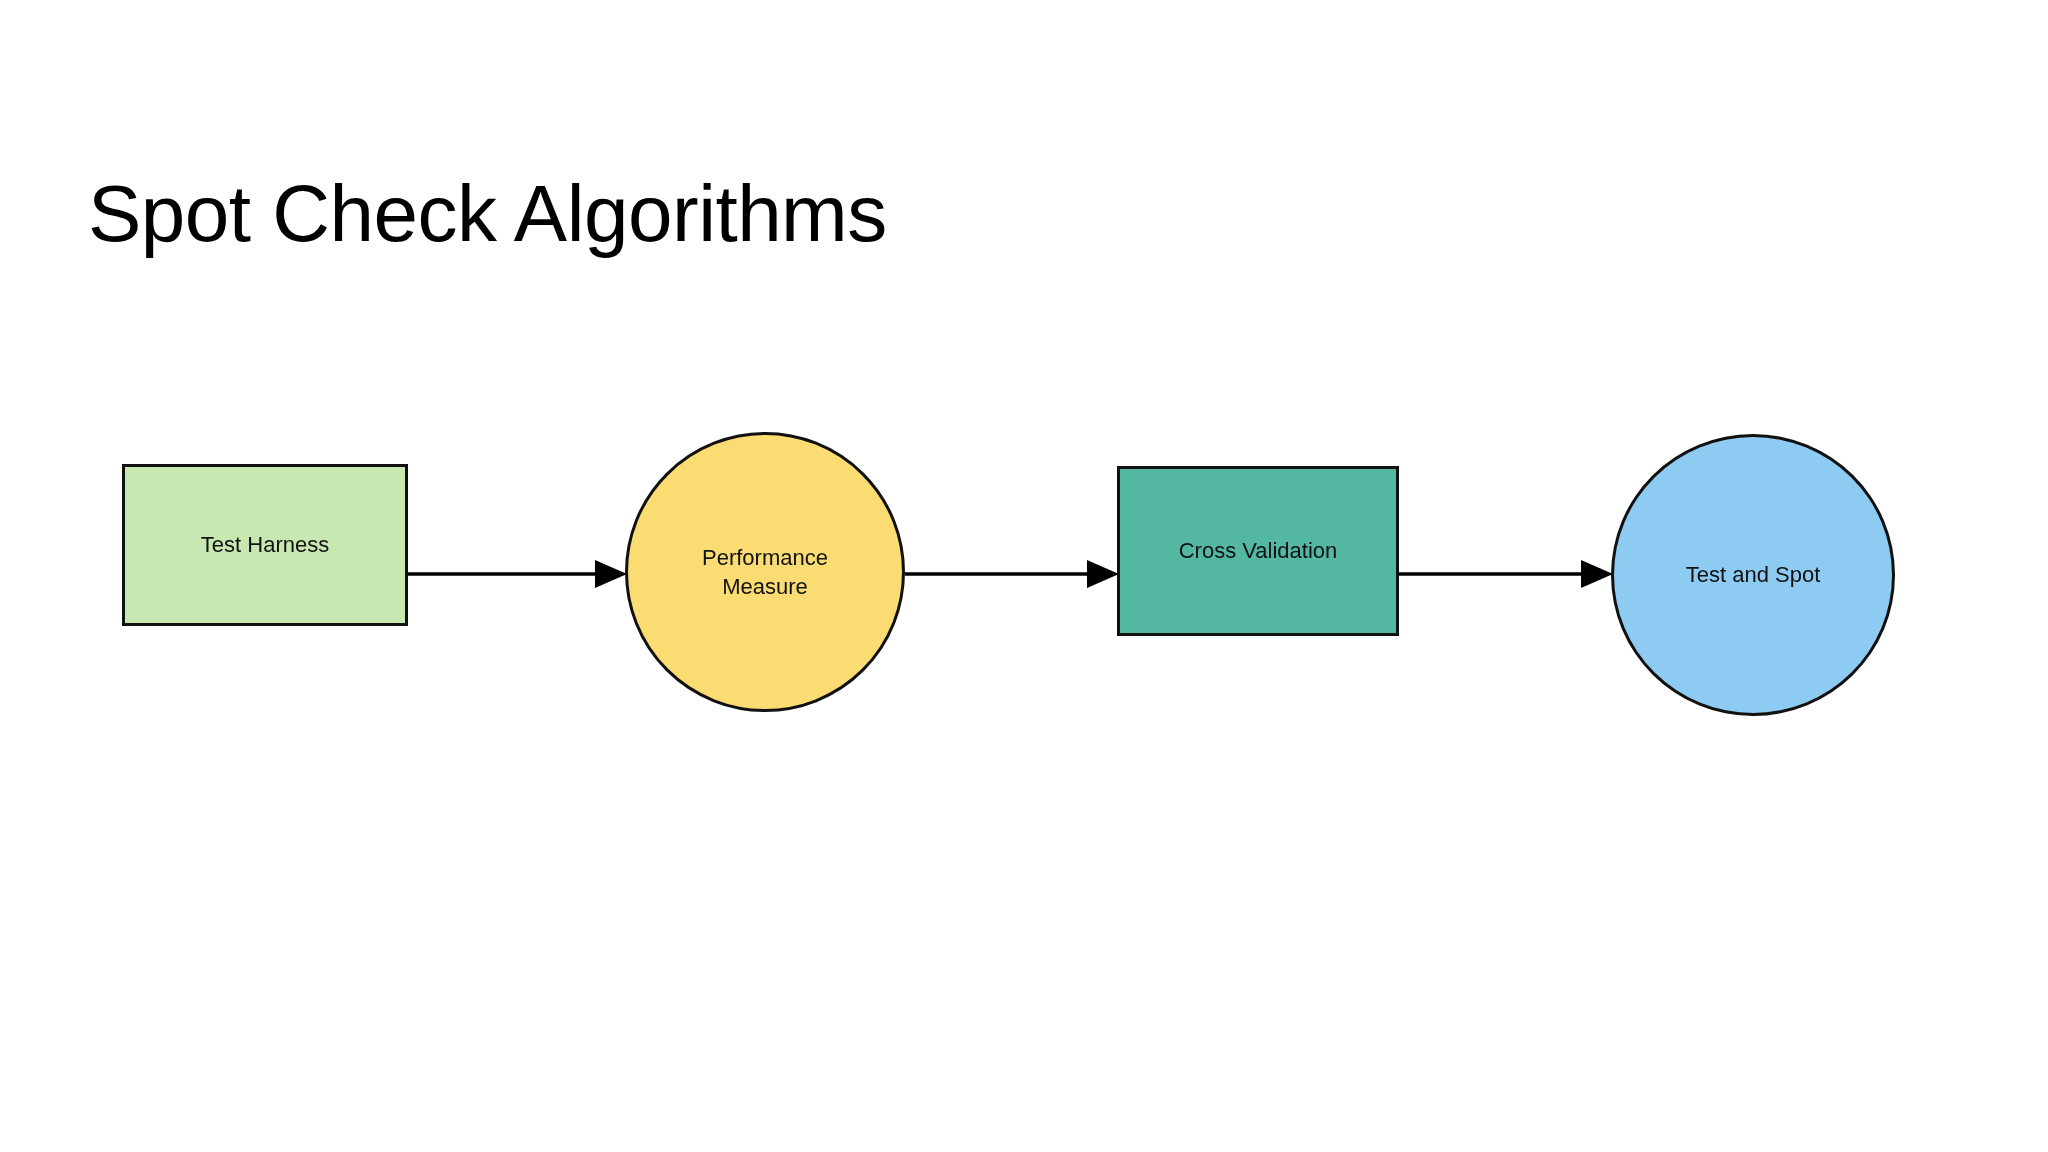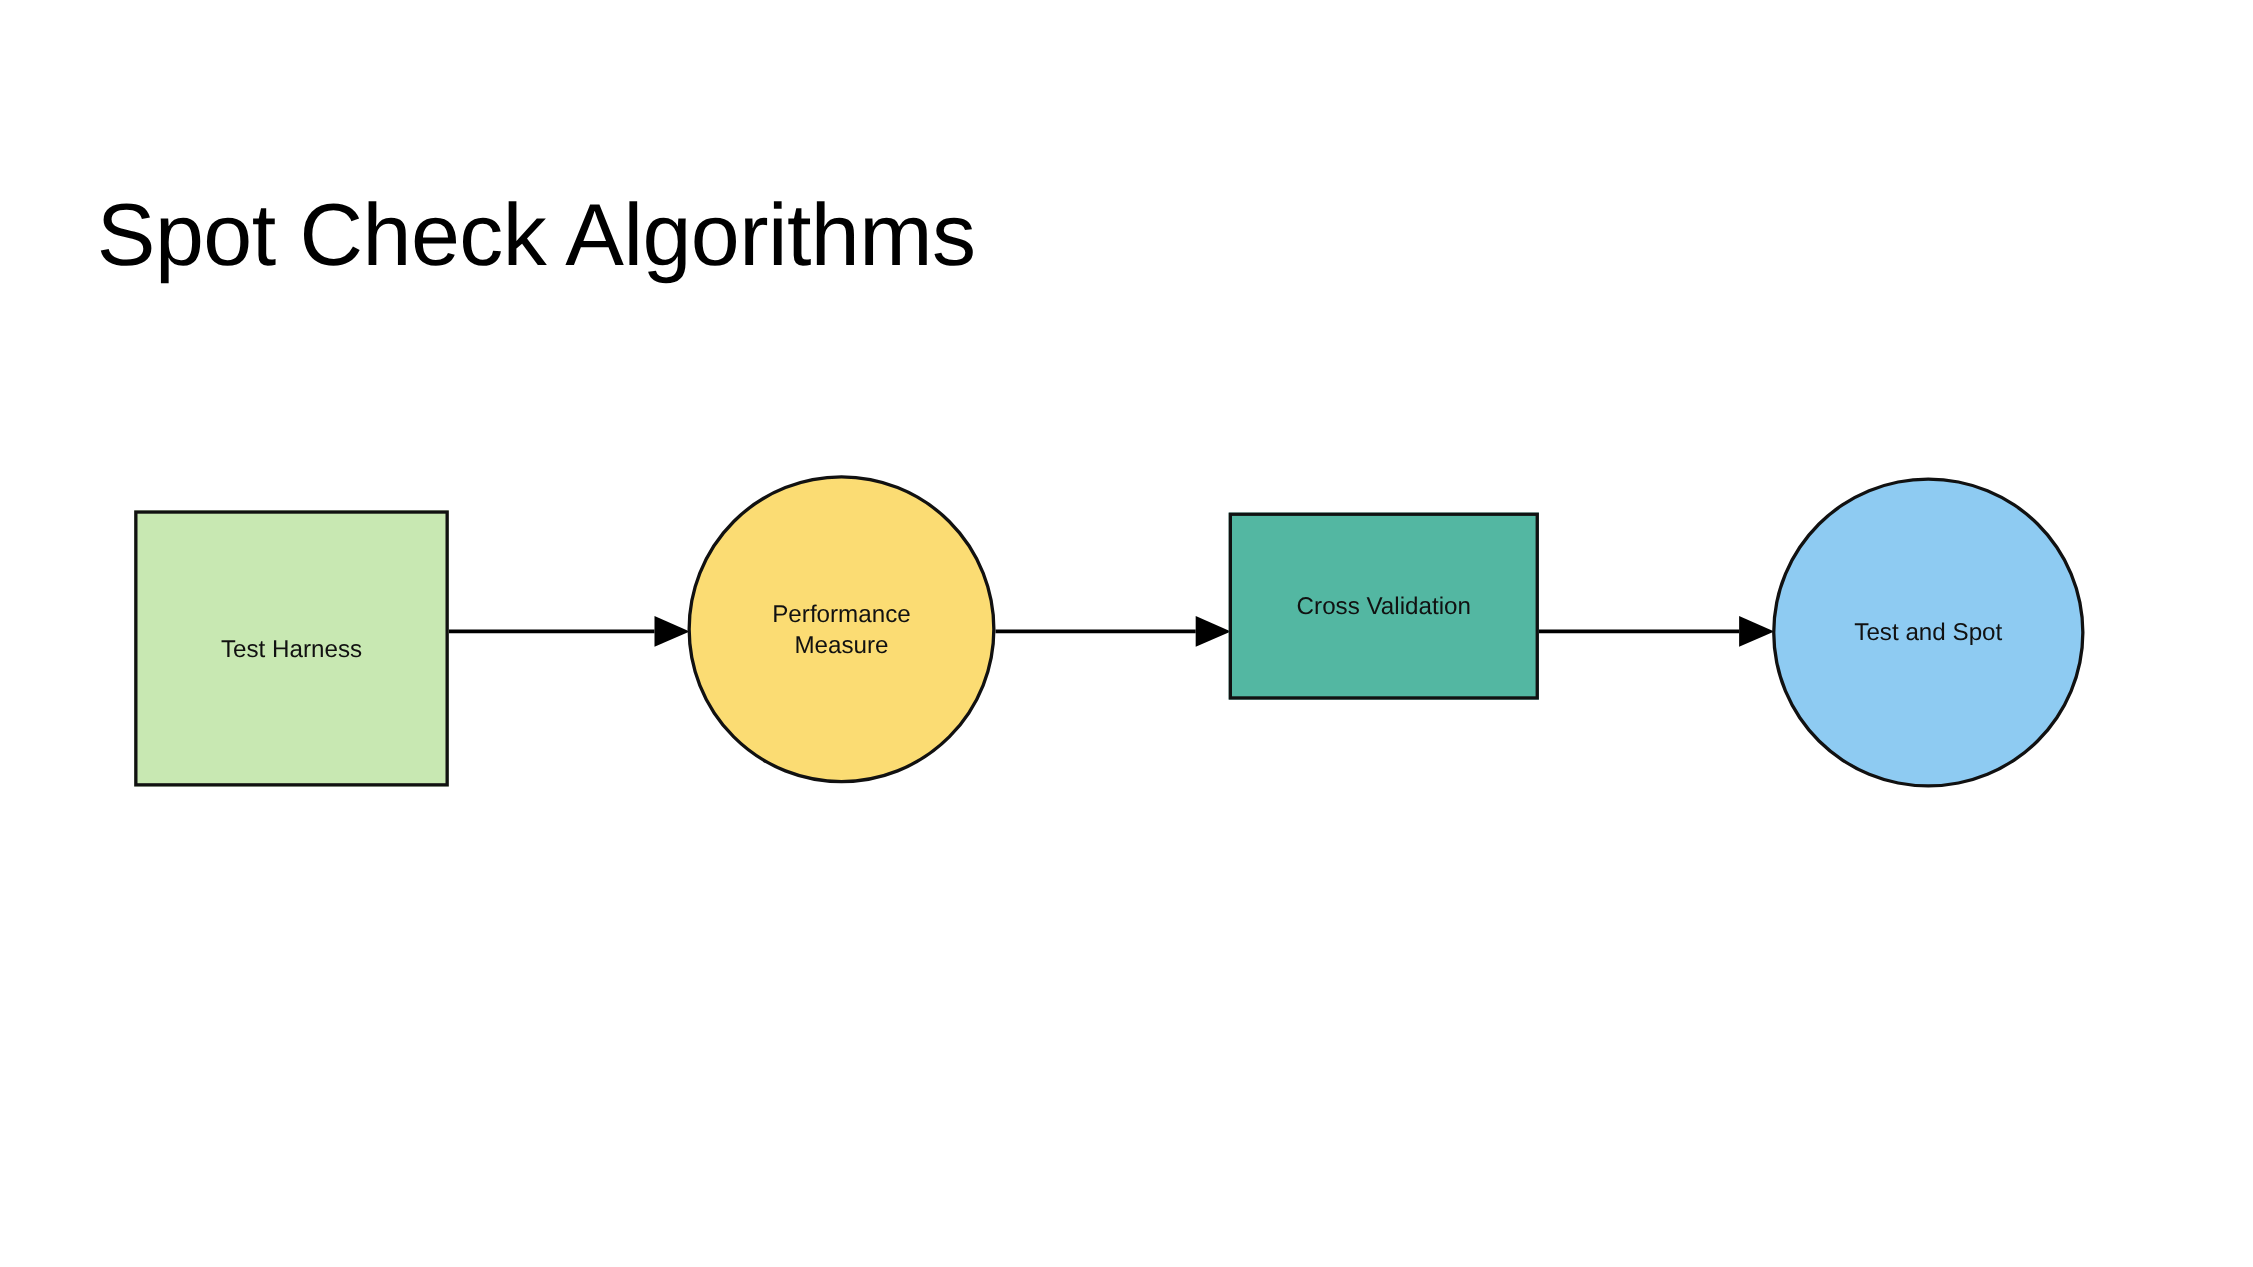--- a/index.html
+++ b/index.html
@@ -61,21 +61,21 @@
   .node.circle { border-radius: 50%; }
 
   .node-label {
     display: block;
     padding: 0 10px;
     white-space: pre-line;
   }
 
   
   #node-test-harness {
-    left: 122px;  top: 464px;  width: 286px; height: 251px;
+    left: 122px;  top: 464px;  width: 286px; height: 162px;
     background: #c8e8b2;
   }
   #node-performance-measure {
     left: 625px;  top: 432px;  width: 280px; height: 280px;
     background: #fbdc73;
     text-align: center;
   }
   #node-cross-validation {
     left: 1117px; top: 466px;  width: 282px; height: 170px;
     background: #53b7a2;

